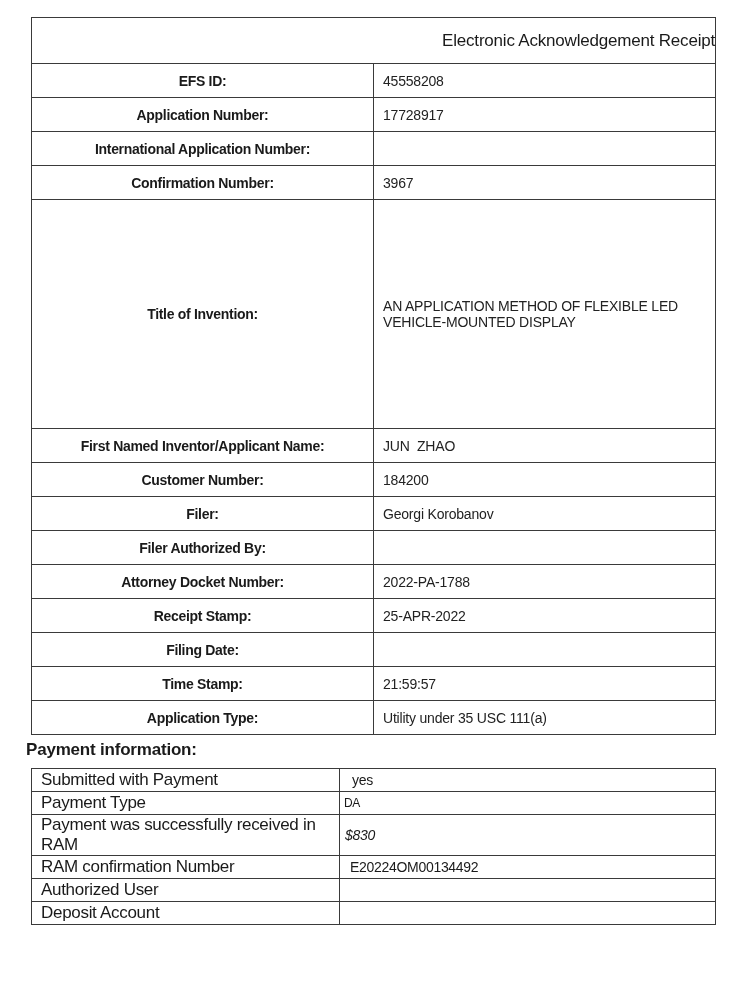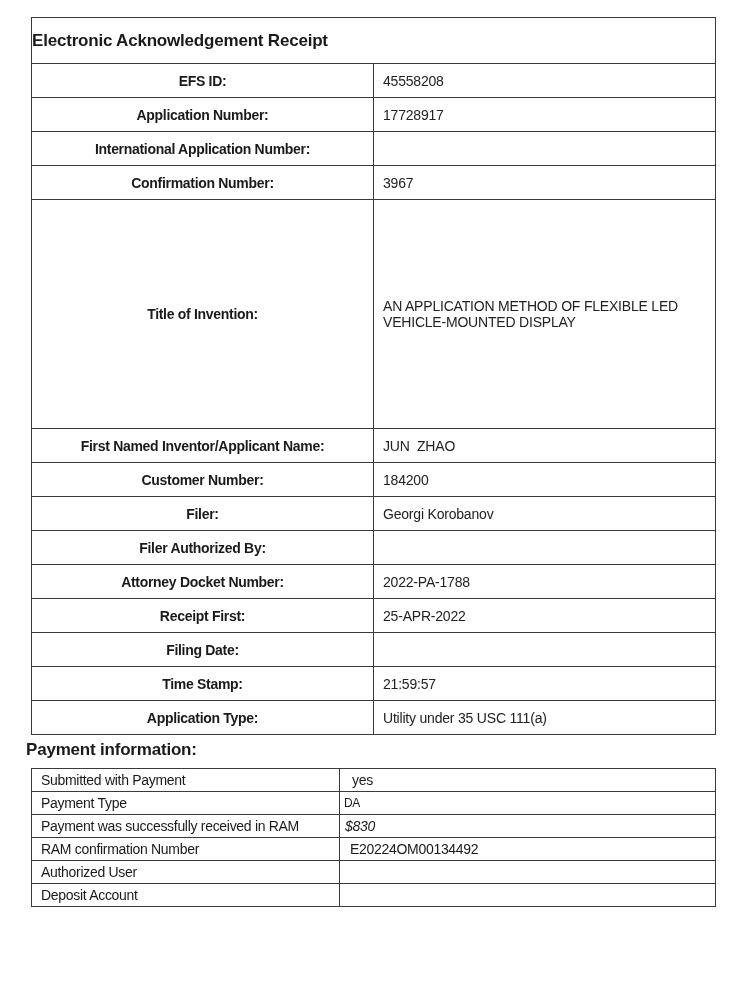--- a/index.html
+++ b/index.html
@@ -3,38 +3,38 @@
 <meta charset="utf-8">
 <style>
   html, body { margin: 0; padding: 0; background: #ffffff; }
   body { width: 750px; height: 989px; position: relative; font-family: "Liberation Sans", "DejaVu Sans", sans-serif; color: #1a1a1a; }
   .main-table {
     position: absolute; left: 31px; top: 17px; width: 685px;
     border-collapse: collapse; table-layout: fixed;
   }
   .main-table td { border: 1.5px solid #3a3a3a; padding: 0; }
   .title-cell {
-    height: 45px; text-align: left; font-weight: bold; font-size: 17px; letter-spacing: -0.2px;
+    height: 45px; text-align: right; font-weight: normal; font-size: 17px; letter-spacing: -0.2px;
   }
   .label-cell {
     width: 307px; text-align: center; font-weight: bold; font-size: 14px; letter-spacing: -0.3px;
   }
   .value-cell {
     padding-left: 9px !important; font-size: 14px; letter-spacing: -0.2px; color: #222;
   }
   .row-std td { height: 33px; }
   .row-tall td { height: 228px; }
   .payment-heading {
     position: absolute; left: 26px; top: 740px; font-size: 17px; font-weight: bold; letter-spacing: -0.2px;
   }
   .pay-table {
     position: absolute; left: 31px; top: 768px; width: 685px;
     border-collapse: collapse; table-layout: fixed;
   }
-  .pay-table td { border: 1.5px solid #3a3a3a; height: 22px; padding: 0 0 0 9px; font-size: 14px; letter-spacing: -0.3px; }
+  .pay-table td { border: 1.5px solid #3a3a3a; height: 22px; padding: 0 0 0 9px; font-size: 17px; letter-spacing: -0.3px; }
   .pay-table td.pl { width: 298px; }
   .pay-table td.pv { font-size: 14px; }
   .pay-table td.note { height: 59px; vertical-align: top; padding-top: 3px; }
 </style>
 </head>
 <body>
 
 <table class="main-table">
   <tbody>
       <tr>
@@ -74,21 +74,21 @@
   </tr>
   <tr class="row-std">
     <td class="label-cell">Filer Authorized By:</td>
     <td class="value-cell"></td>
   </tr>
   <tr class="row-std">
     <td class="label-cell">Attorney Docket Number:</td>
     <td class="value-cell">2022-PA-1788</td>
   </tr>
   <tr class="row-std">
-    <td class="label-cell">Receipt First:</td>
+    <td class="label-cell">Receipt Stamp:</td>
     <td class="value-cell">25-APR-2022</td>
   </tr>
   <tr class="row-std">
     <td class="label-cell">Filing Date:</td>
     <td class="value-cell"></td>
   </tr>
   <tr class="row-std">
     <td class="label-cell">Time Stamp:</td>
     <td class="value-cell">21:59:57</td>
   </tr>

